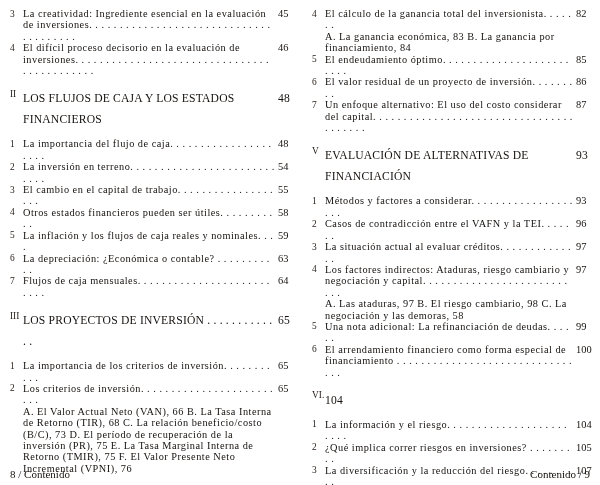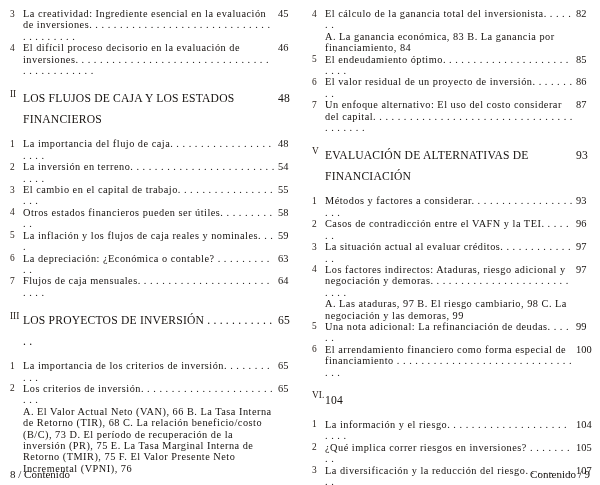--- a/index.html
+++ b/index.html
@@ -217,26 +217,26 @@
           <div class="txt dots">Casos de contradicción entre el VAFN y la TEI. . . . . . .</div>
           <div class="pg">96</div>
         </div>
         <div class="entry sub">
           <div class="num">3</div>
           <div class="txt dots">La situación  actual al evaluar créditos. . . . . . . . . . . . . .</div>
           <div class="pg">97</div>
         </div>
         <div class="entry sub">
           <div class="num">4</div>
-          <div class="txt dots">Los factores indirectos: Ataduras, riesgo adicional y negociación y demoras. . . . . . . . . . . . . . . . . . . . . . . . . . .</div>
+          <div class="txt dots">Los factores indirectos: Ataduras, riesgo cambiario y negociación y capital. . . . . . . . . . . . . . . . . . . . . . . . . . .</div>
           <div class="pg">97</div>
         </div>
         <div class="entry sub">
           <div class="num"></div>
-          <div class="txt dots">A. Las ataduras, 97 B. El riesgo cambiario, 98 C. La negociación y las demoras, 99</div>
+          <div class="txt dots">A. Las ataduras, 97 B. El riesgo cambiario, 98 C. La negociación y las demoras, 58</div>
           <div class="pg"></div>
         </div>
         <div class="entry sub">
           <div class="num">5</div>
           <div class="txt dots">Una nota adicional: La refinanciación de deudas. . . . . .</div>
           <div class="pg">99</div>
         </div>
         <div class="entry sub">
           <div class="num">6</div>
           <div class="txt dots">El arrendamiento financiero como forma especial de financiamiento . . . . . . . . . . . . . . . . . . . . . . . . . . . . . . . .</div>

